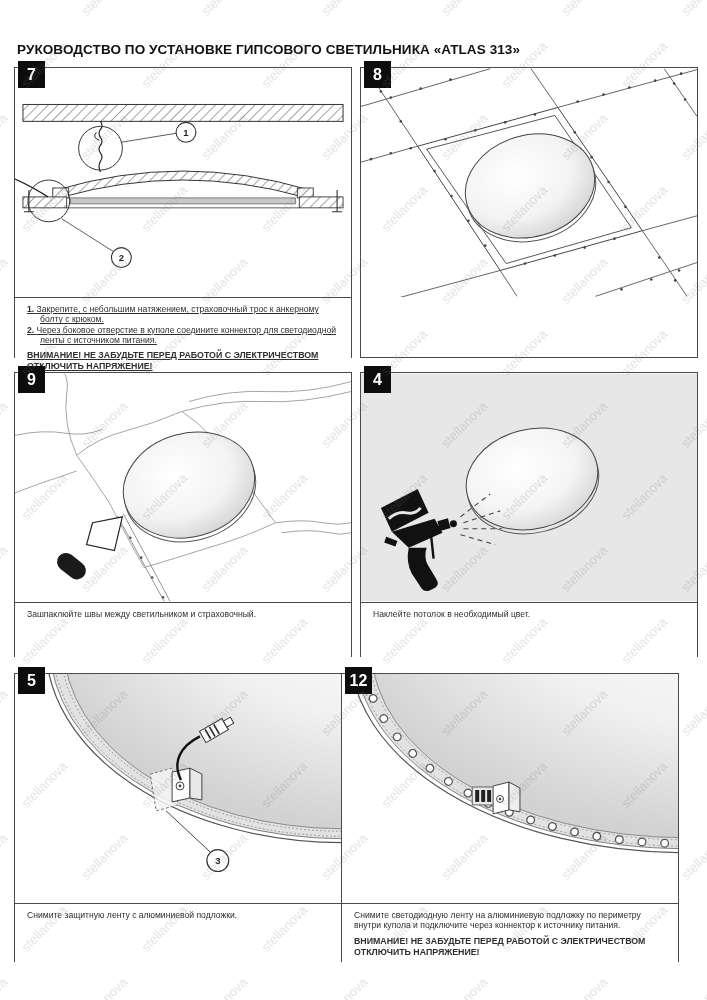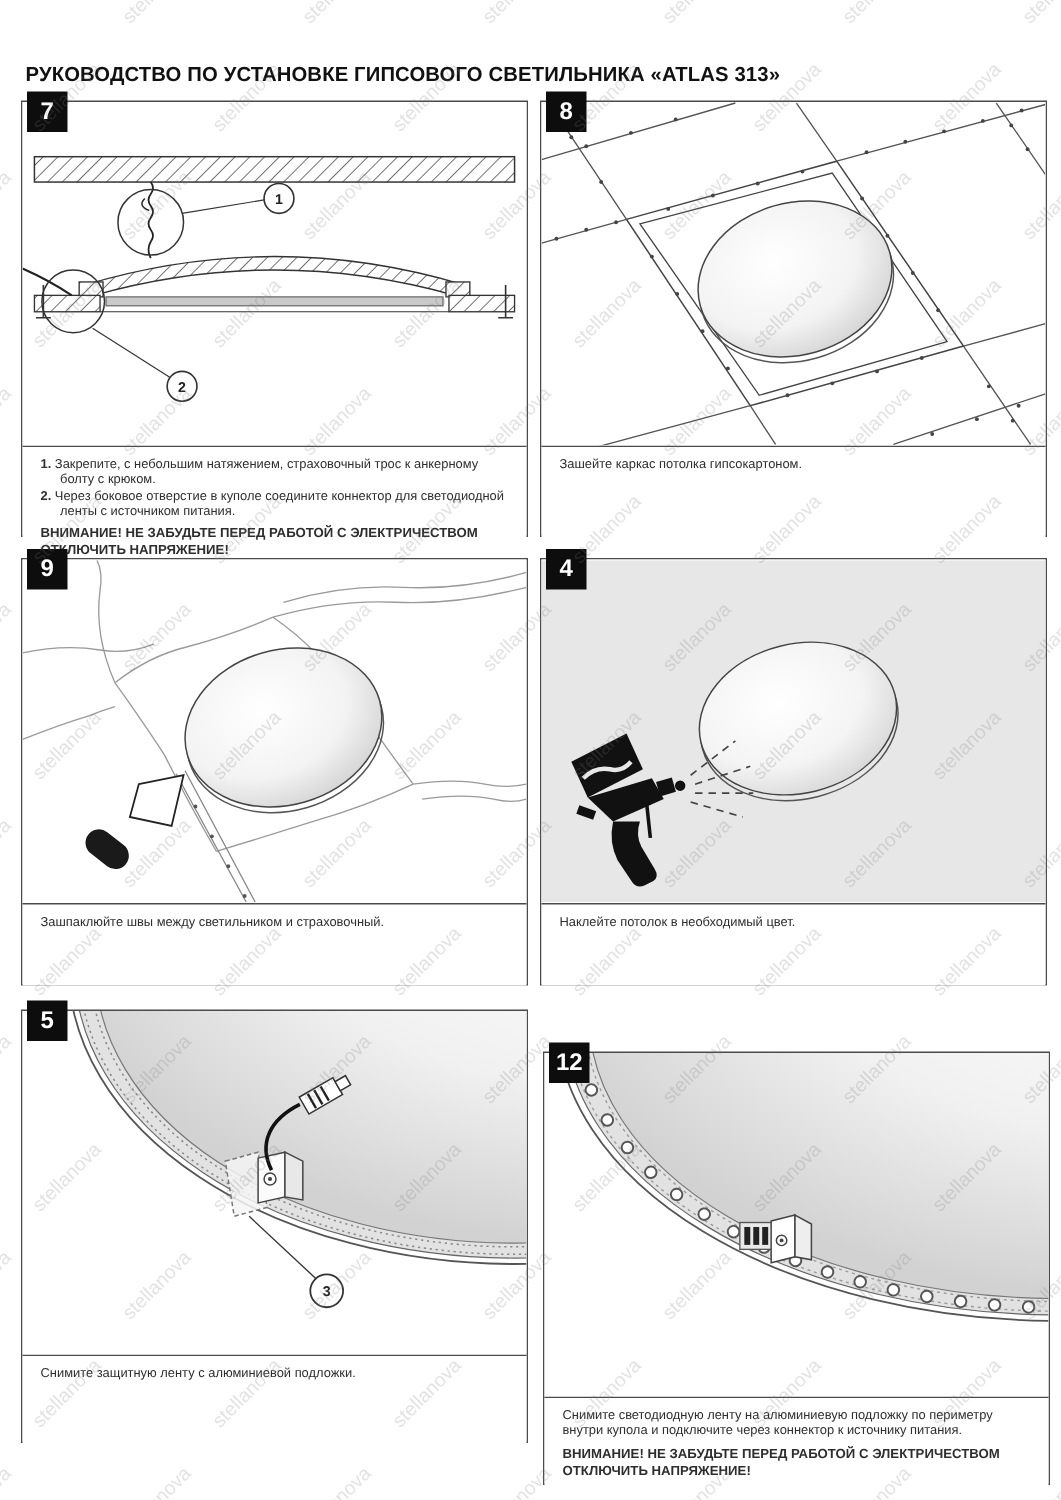--- a/index.html
+++ b/index.html
@@ -76,21 +76,21 @@
 
       <line x1="107" y1="74" x2="162" y2="65" stroke="#333" stroke-width="0.8"></line>
       <circle cx="172" cy="64" r="10" fill="#fff" stroke="#333" stroke-width="1.1"></circle>
       <text class="co" x="172" y="67.5">1</text>
 
       <line x1="47" y1="151" x2="99" y2="184" stroke="#333" stroke-width="0.8"></line>
       <circle cx="107" cy="190" r="10" fill="#fff" stroke="#333" stroke-width="1.1"></circle>
       <text class="co" x="107" y="193.5">2</text>
     </svg>
   </div>
-  <div class="caption" style="height:61px;">
+  <div class="caption" style="height:61px;text-decoration:underline;">
     <p class="step"><b>1.</b> <span>Закрепите, с небольшим натяжением, страховочный трос к анкерному болту с крюком.</span></p>
     <p class="step"><b>2.</b> <span>Через боковое отверстие в куполе соедините коннектор для светодиодной ленты с источником питания.</span></p>
     <p class="warn">ВНИМАНИЕ! НЕ ЗАБУДЬТЕ ПЕРЕД РАБОТОЙ С ЭЛЕКТРИЧЕСТВОМ ОТКЛЮЧИТЬ НАПРЯЖЕНИЕ!</p>
   </div>
 </section>
 
 <section class="panel" style="left:360px;top:67px;height:291px;">
   <div class="badge">8</div>
   <div class="ill">
     <svg viewBox="0 0 338 229">
@@ -145,23 +145,20 @@
           <circle cx="320" cy="203" r="1.3"></circle>
         <circle cx="315" cy="15" r="1.3"></circle>
           <circle cx="326" cy="31" r="1.3"></circle>
       </g>
       <g transform="rotate(-16 170 118)">
         <ellipse cx="170" cy="122" rx="66" ry="51" fill="none" stroke="#555" stroke-width="1"></ellipse>
         <ellipse cx="170" cy="118" rx="66" ry="51" fill="url(#g8)" stroke="#444" stroke-width="1"></ellipse>
       </g>
     </svg>
   </div>
-  <div class="caption" style="height:61px;">
-    <p>Зашейте каркас потолка гипсокартоном.</p>
-  </div>
 </section>
 
 <section class="panel" style="left:14px;top:372px;height:285px;">
   <div class="badge">9</div>
   <div class="ill">
     <svg viewBox="0 0 338 229">
       <defs>
         <radialGradient id="g9" cx="42%" cy="36%" r="78%">
           <stop offset="0%" stop-color="#ffffff"></stop>
           <stop offset="55%" stop-color="#f3f3f3"></stop>
@@ -280,21 +277,21 @@
       <circle cx="204" cy="187" r="11" fill="#fff" stroke="#333" stroke-width="1.2"></circle>
       <text class="co" x="204" y="190.5">3</text>
     </svg>
   </div>
   <div class="badge">5</div>
   <div class="caption" style="height:59px;">
     <p>Снимите защитную ленту с алюминиевой подложки.</p>
   </div>
 </section>
 
-<section class="panel" style="left:362px;top:673px;height:289px;margin-top:28px;">
+<section class="panel" style="left:341px;top:673px;height:289px;">
   <div class="ill">
     <svg viewBox="0 0 338 229">
       <defs>
         <radialGradient id="g12" cx="62%" cy="28%" r="72%">
           <stop offset="0%" stop-color="#ffffff"></stop>
           <stop offset="60%" stop-color="#f1f1f1"></stop>
           <stop offset="100%" stop-color="#d2d2d2"></stop>
         </radialGradient>
       </defs>
       <ellipse cx="345" cy="-25" rx="337" ry="204" fill="none" stroke="#555" stroke-width="1.2"></ellipse>

